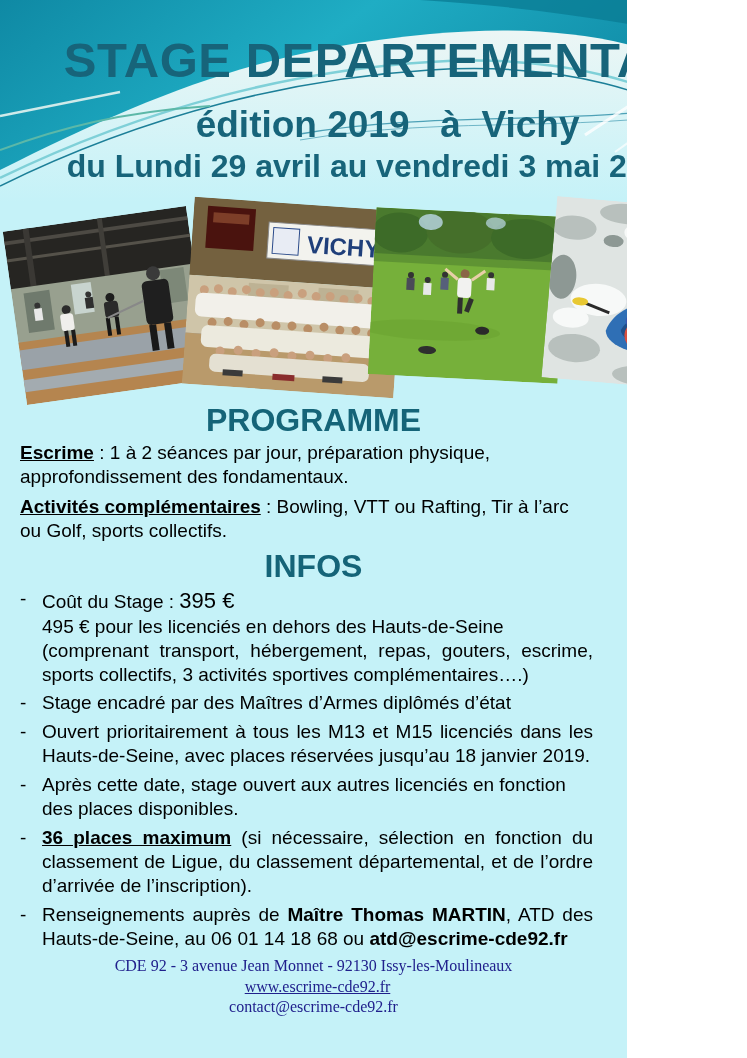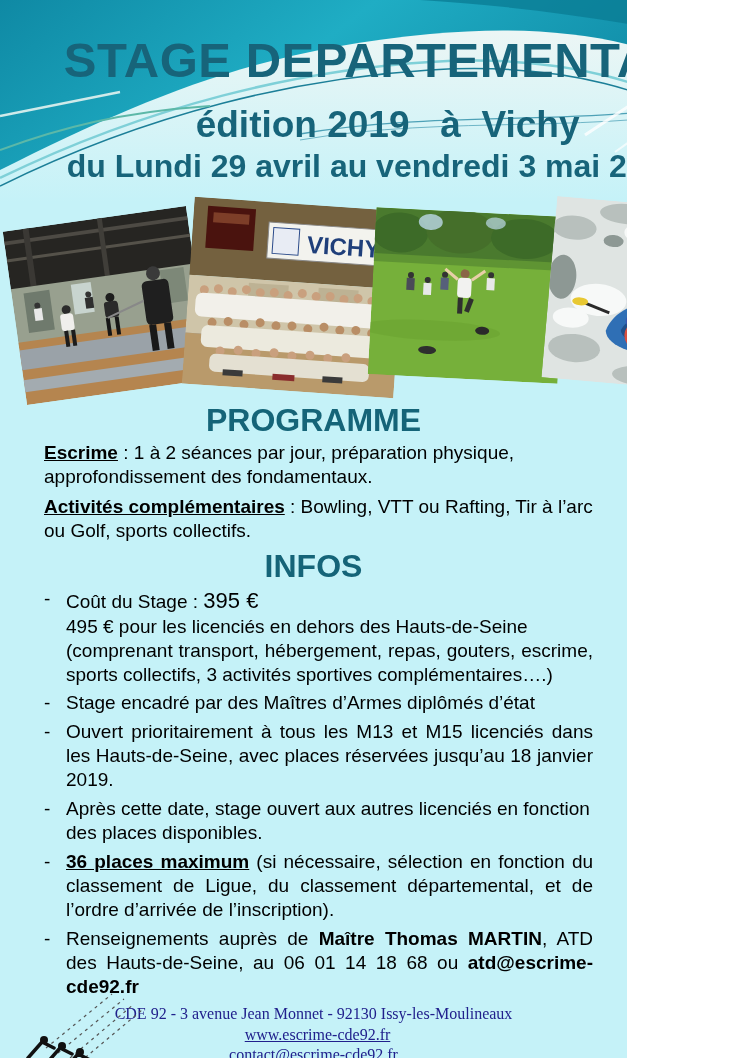--- a/index.html
+++ b/index.html
@@ -40,21 +40,21 @@
   .photo svg{display:block;}
   .photo1{left:14px;top:16px;transform:rotate(-8deg);}
   .photo2{left:188px;top:2px;transform:rotate(4deg);}
   .photo3{left:372px;top:10px;transform:rotate(3deg);}
   .photo4{left:549px;top:2px;transform:rotate(5deg);}
   
   .section-heading{
     text-align:center;font-size:32px;font-weight:bold;
     color:#156478;margin:4px 0 3px;line-height:1.05;
   }
-  .content{padding:0 34px 0 44px;color:#000;font-size:19px;line-height:1.26;}
+  .content{padding:0 34px 0 20px;color:#000;font-size:19px;line-height:1.26;}
   .prog-item{margin-bottom:7px;}
   .bu{font-weight:bold;text-decoration:underline;}
   .bullet{display:flex;margin-bottom:5px;}
   .dash{width:22px;flex:none;}
   .btext{flex:1;}
   .just{text-align:justify;}
   .price{font-size:22px;}
   .b{font-weight:bold;}
   
   .footer{
@@ -320,38 +320,18 @@
 
     <div class="bullet">
       <span class="dash">-</span>
       <span class="btext just">
         <span>Renseignements auprès de </span><span class="b">Maître Thomas MARTIN</span><span>, ATD des Hauts-de-Seine, au  06 01 14 18 68 ou </span><span class="b">atd@escrime-cde92.fr</span>
       </span>
     </div>
   </div>
 
   <div class="footer">
-    <div class="footer-logo">
-      <svg width="132" height="92" viewBox="0 0 132 92">
-        <g stroke="#555" stroke-width="1.2" stroke-dasharray="3,4" fill="none">
-          <line x1="30" y1="60" x2="96" y2="6"></line>
-          <line x1="42" y1="65" x2="108" y2="11"></line>
-          <line x1="54" y1="70" x2="118" y2="16"></line>
-          <line x1="64" y1="74" x2="126" y2="22"></line>
-        </g>
-        <g stroke="#111" stroke-width="3.5" fill="none" stroke-linecap="round">
-          <path d="M12,70 L26,54 L38,60"></path>
-          <path d="M30,76 L44,60 L56,66"></path>
-          <path d="M48,82 L62,66 L74,72"></path>
-        </g>
-        <circle cx="28" cy="52" r="4" fill="#111"></circle>
-        <circle cx="46" cy="58" r="4" fill="#111"></circle>
-        <circle cx="64" cy="64" r="4" fill="#111"></circle>
-        <path d="M74,72 L84,76 L78,80 Z" fill="#555"></path>
-        <text x="14" y="90" font-size="13" font-weight="bold" font-style="italic" fill="#2a2ad4" font-family="Liberation Sans, sans-serif">CDE92</text>
-      </svg>
-    </div>
     <div>CDE 92  -  3 avenue Jean Monnet  -  92130 Issy-les-Moulineaux</div>
     <div class="website">www.escrime-cde92.fr</div>
     <div>contact@escrime-cde92.fr</div>
   </div>
 
 </div>
 
 </body></html>

